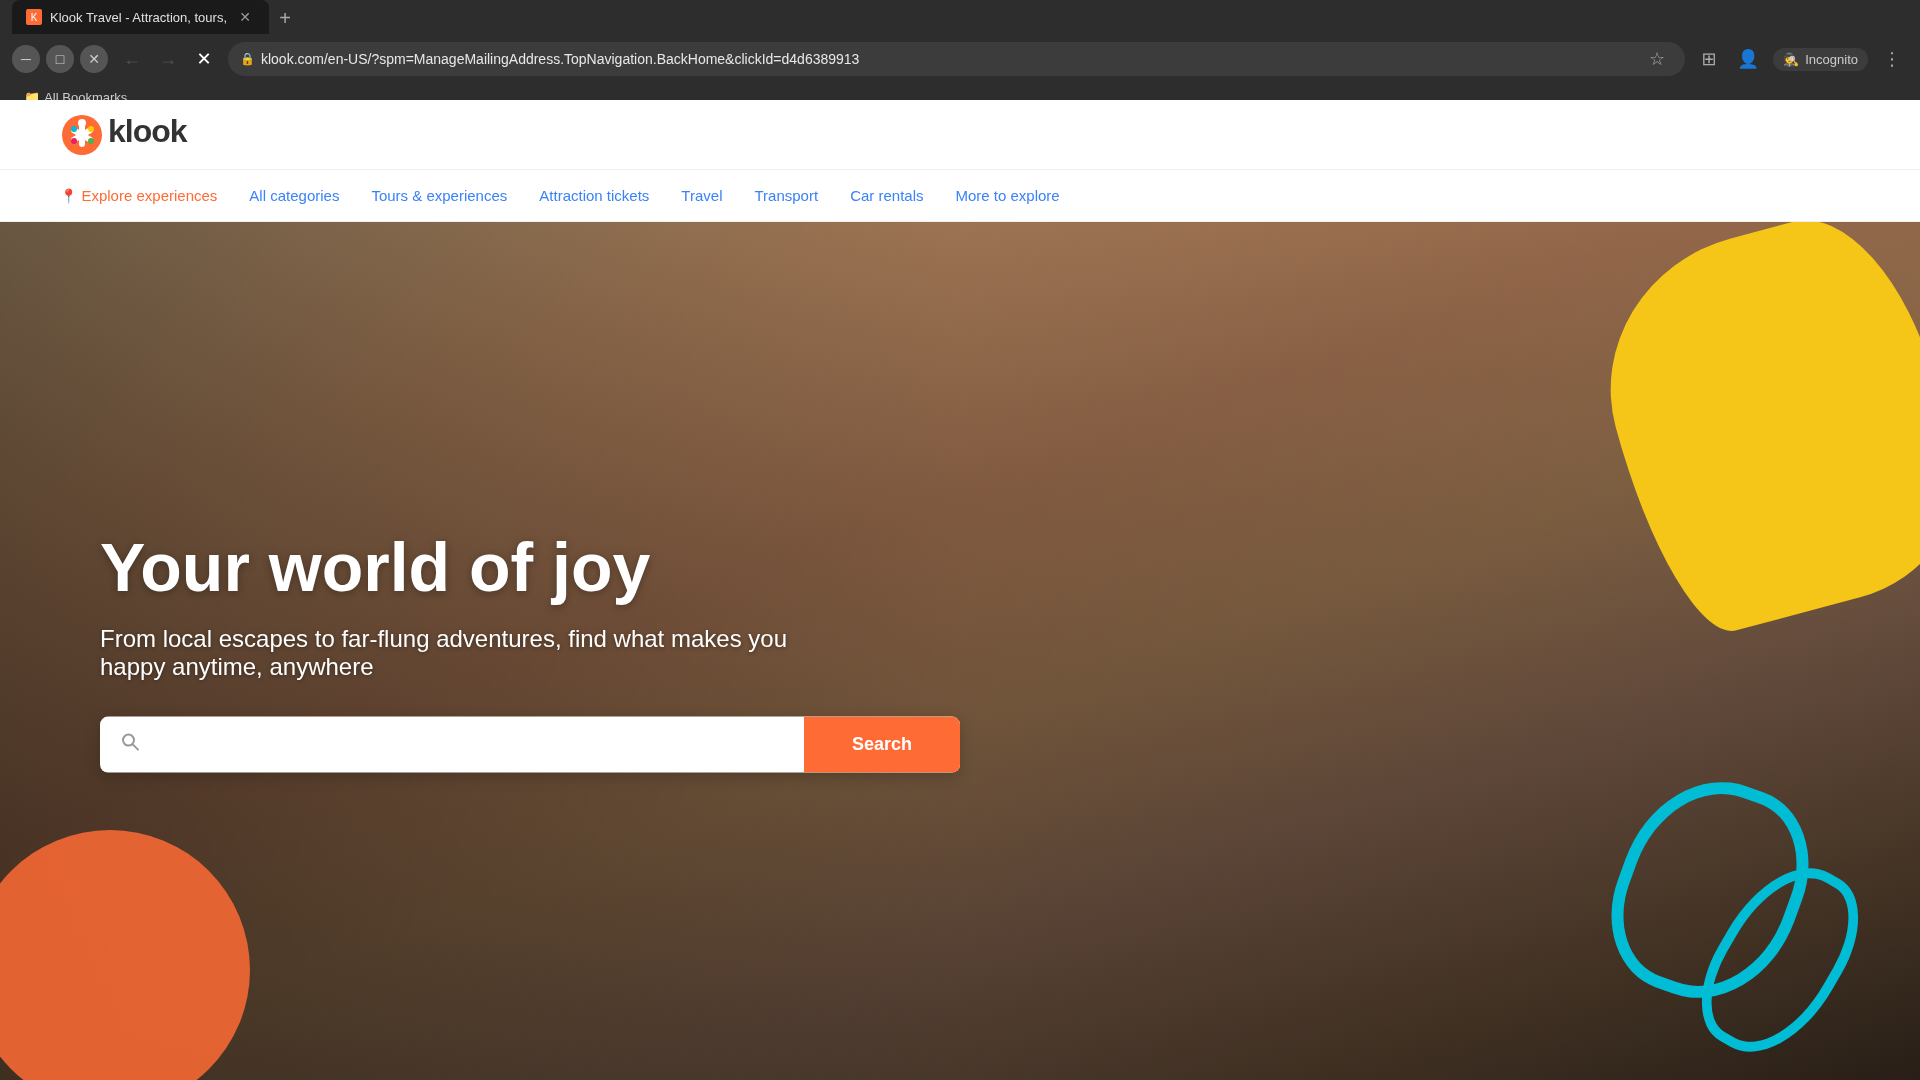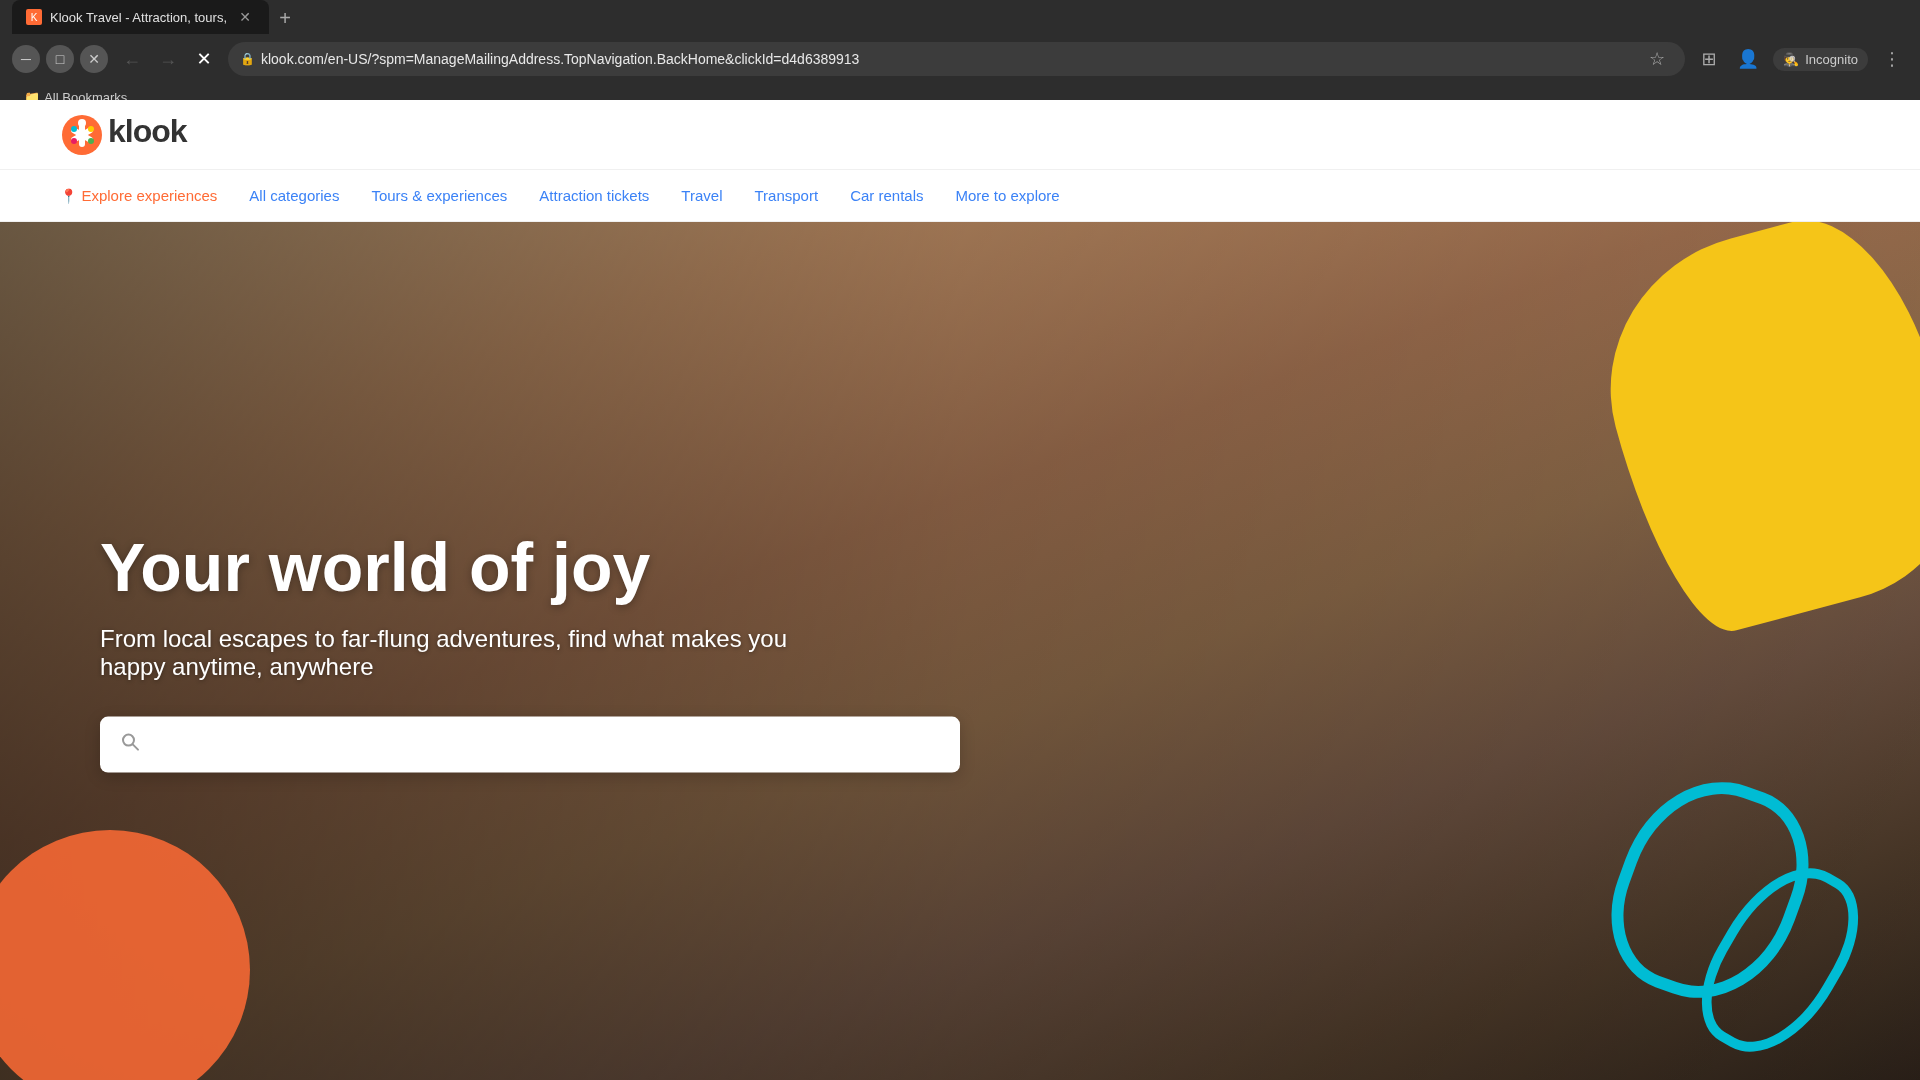--- a/index.html
+++ b/index.html
@@ -506,17 +506,18 @@
       <div class="search-bar-wrapper">
         <div class="search-input-area">
           <span class="search-icon-wrap">
             <svg width="20" height="20" viewBox="0 0 20 20" fill="none">
               <circle cx="8.5" cy="8.5" r="5.5" stroke="#999" stroke-width="2"></circle>
               <line x1="13" y1="13" x2="18" y2="18" stroke="#999" stroke-width="2" stroke-linecap="round"></line>
             </svg>
           </span>
           <input class="search-input" type="text" style="">
         </div>
+        <button class="search-btn">Search</button>
       </div>
     </div>
   </div>
 
 </div>
 
 </body></html>

